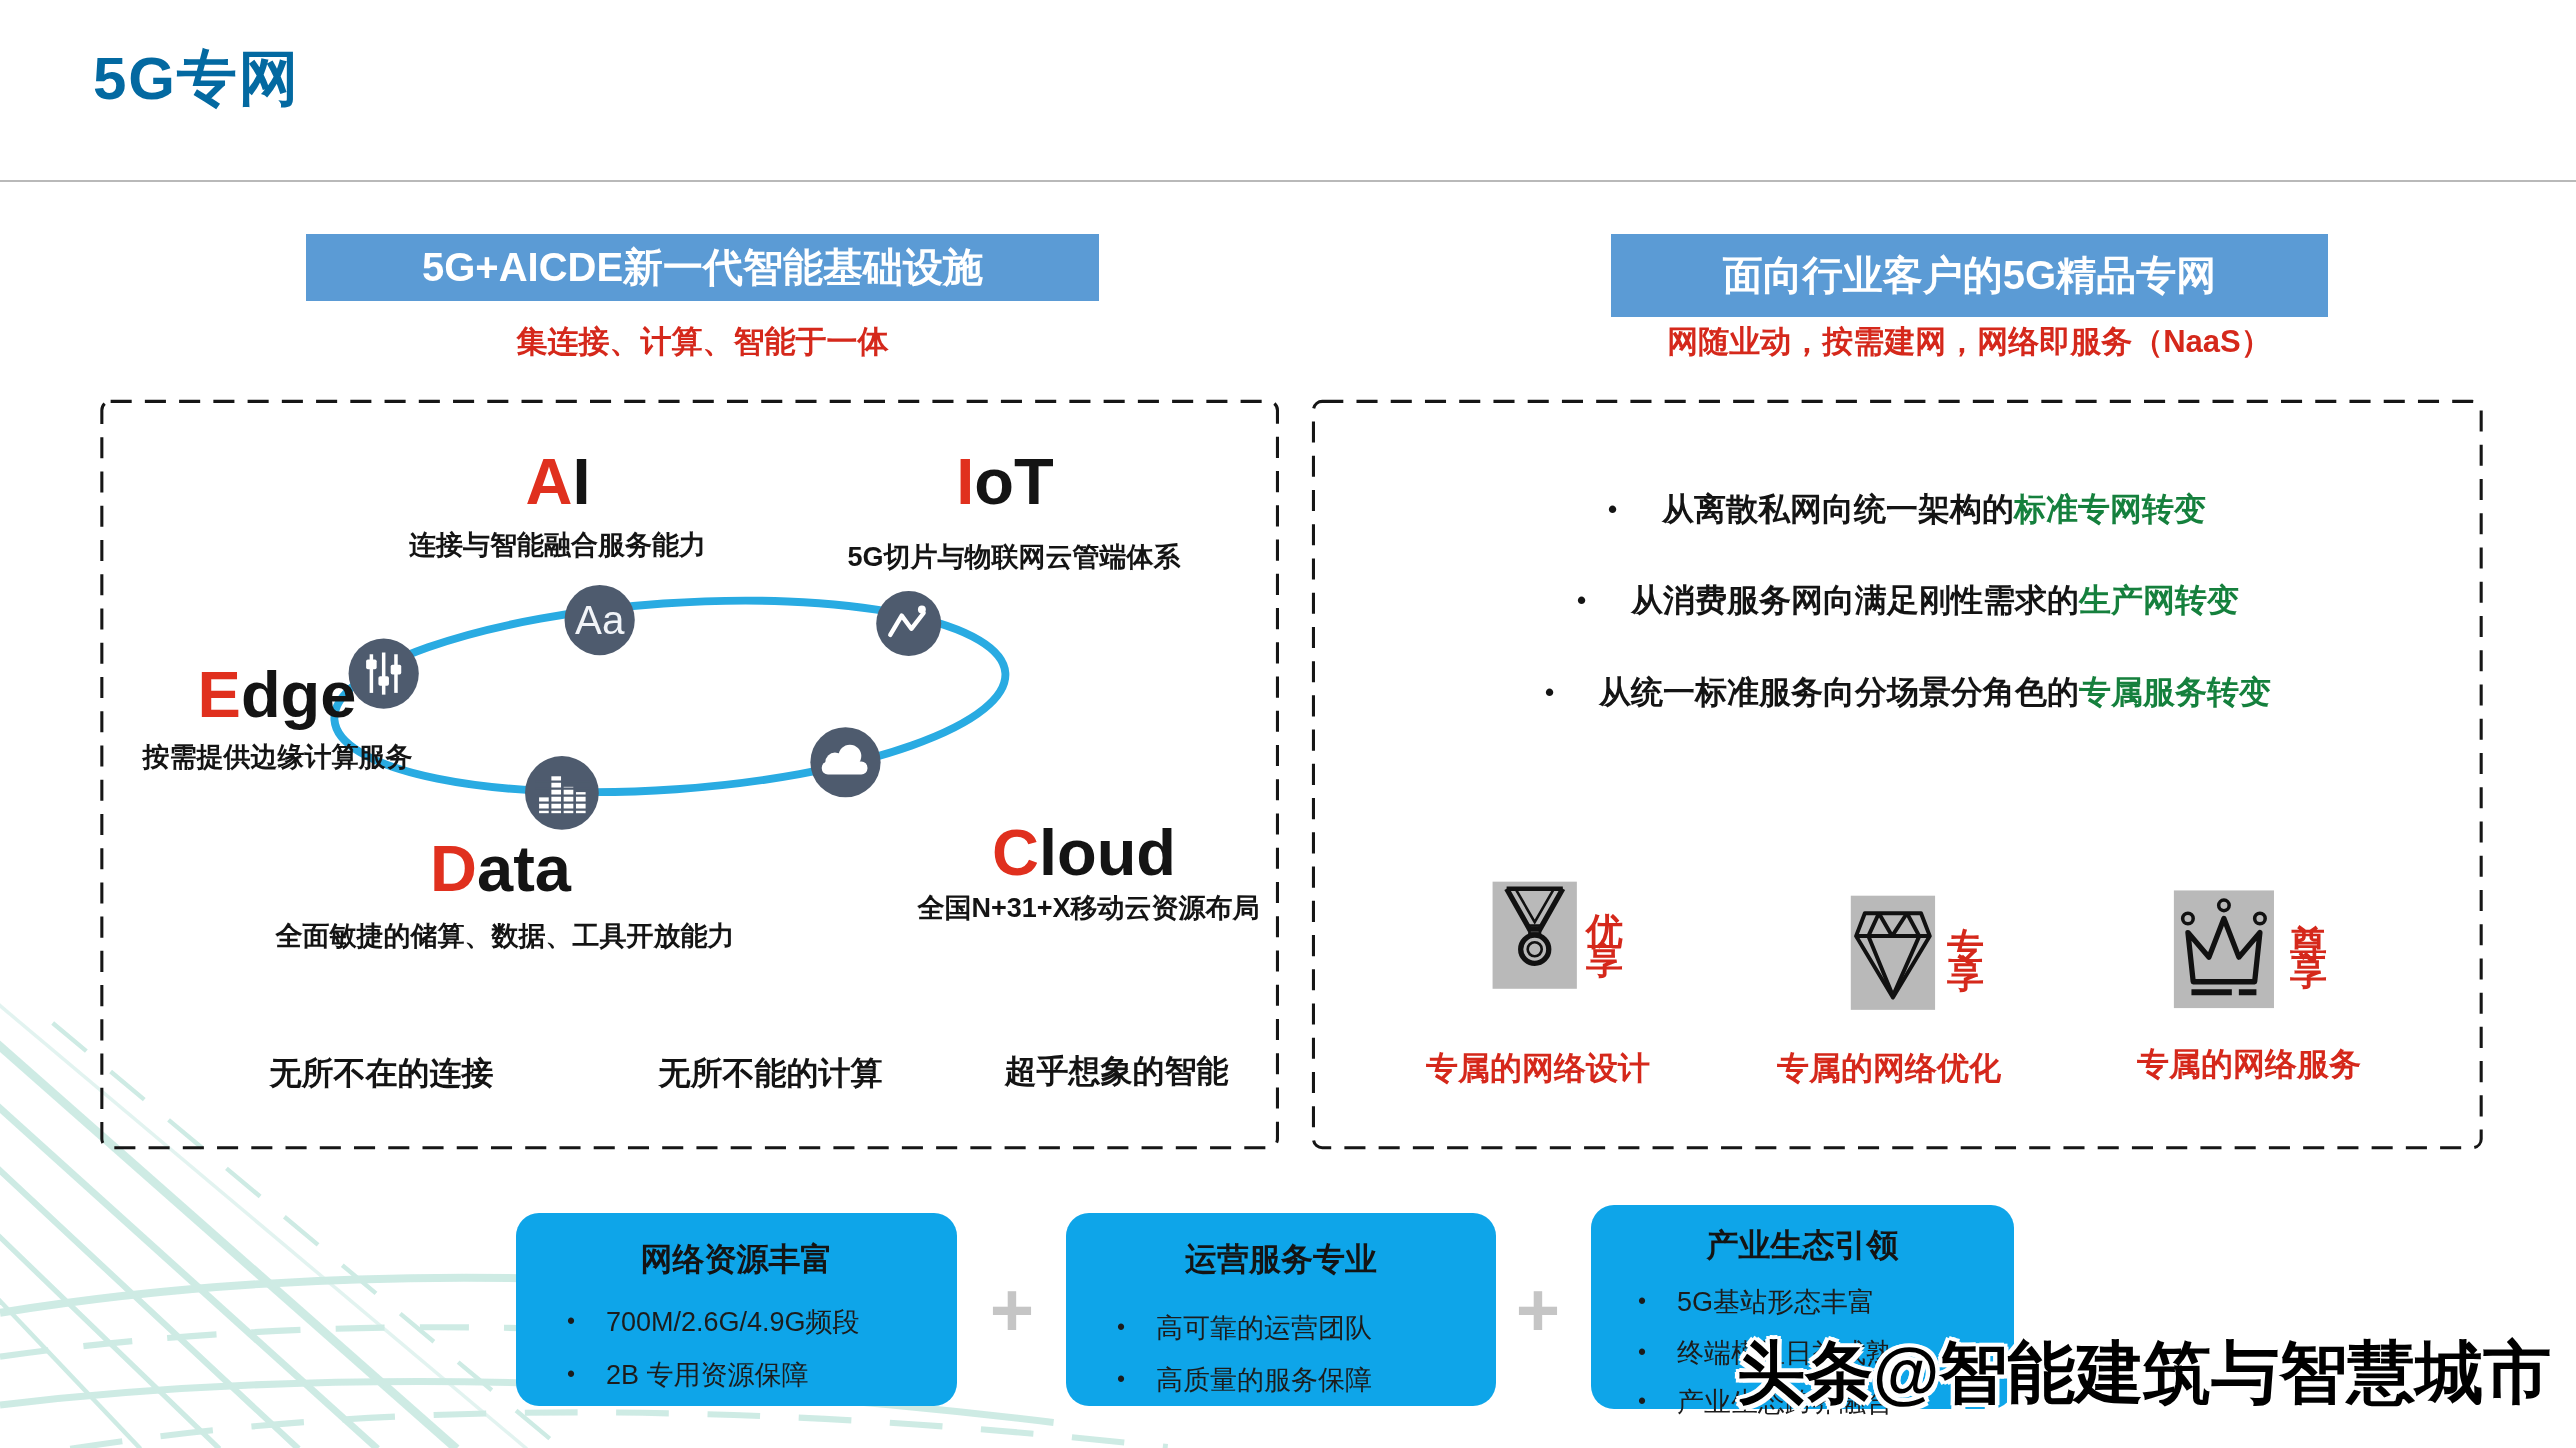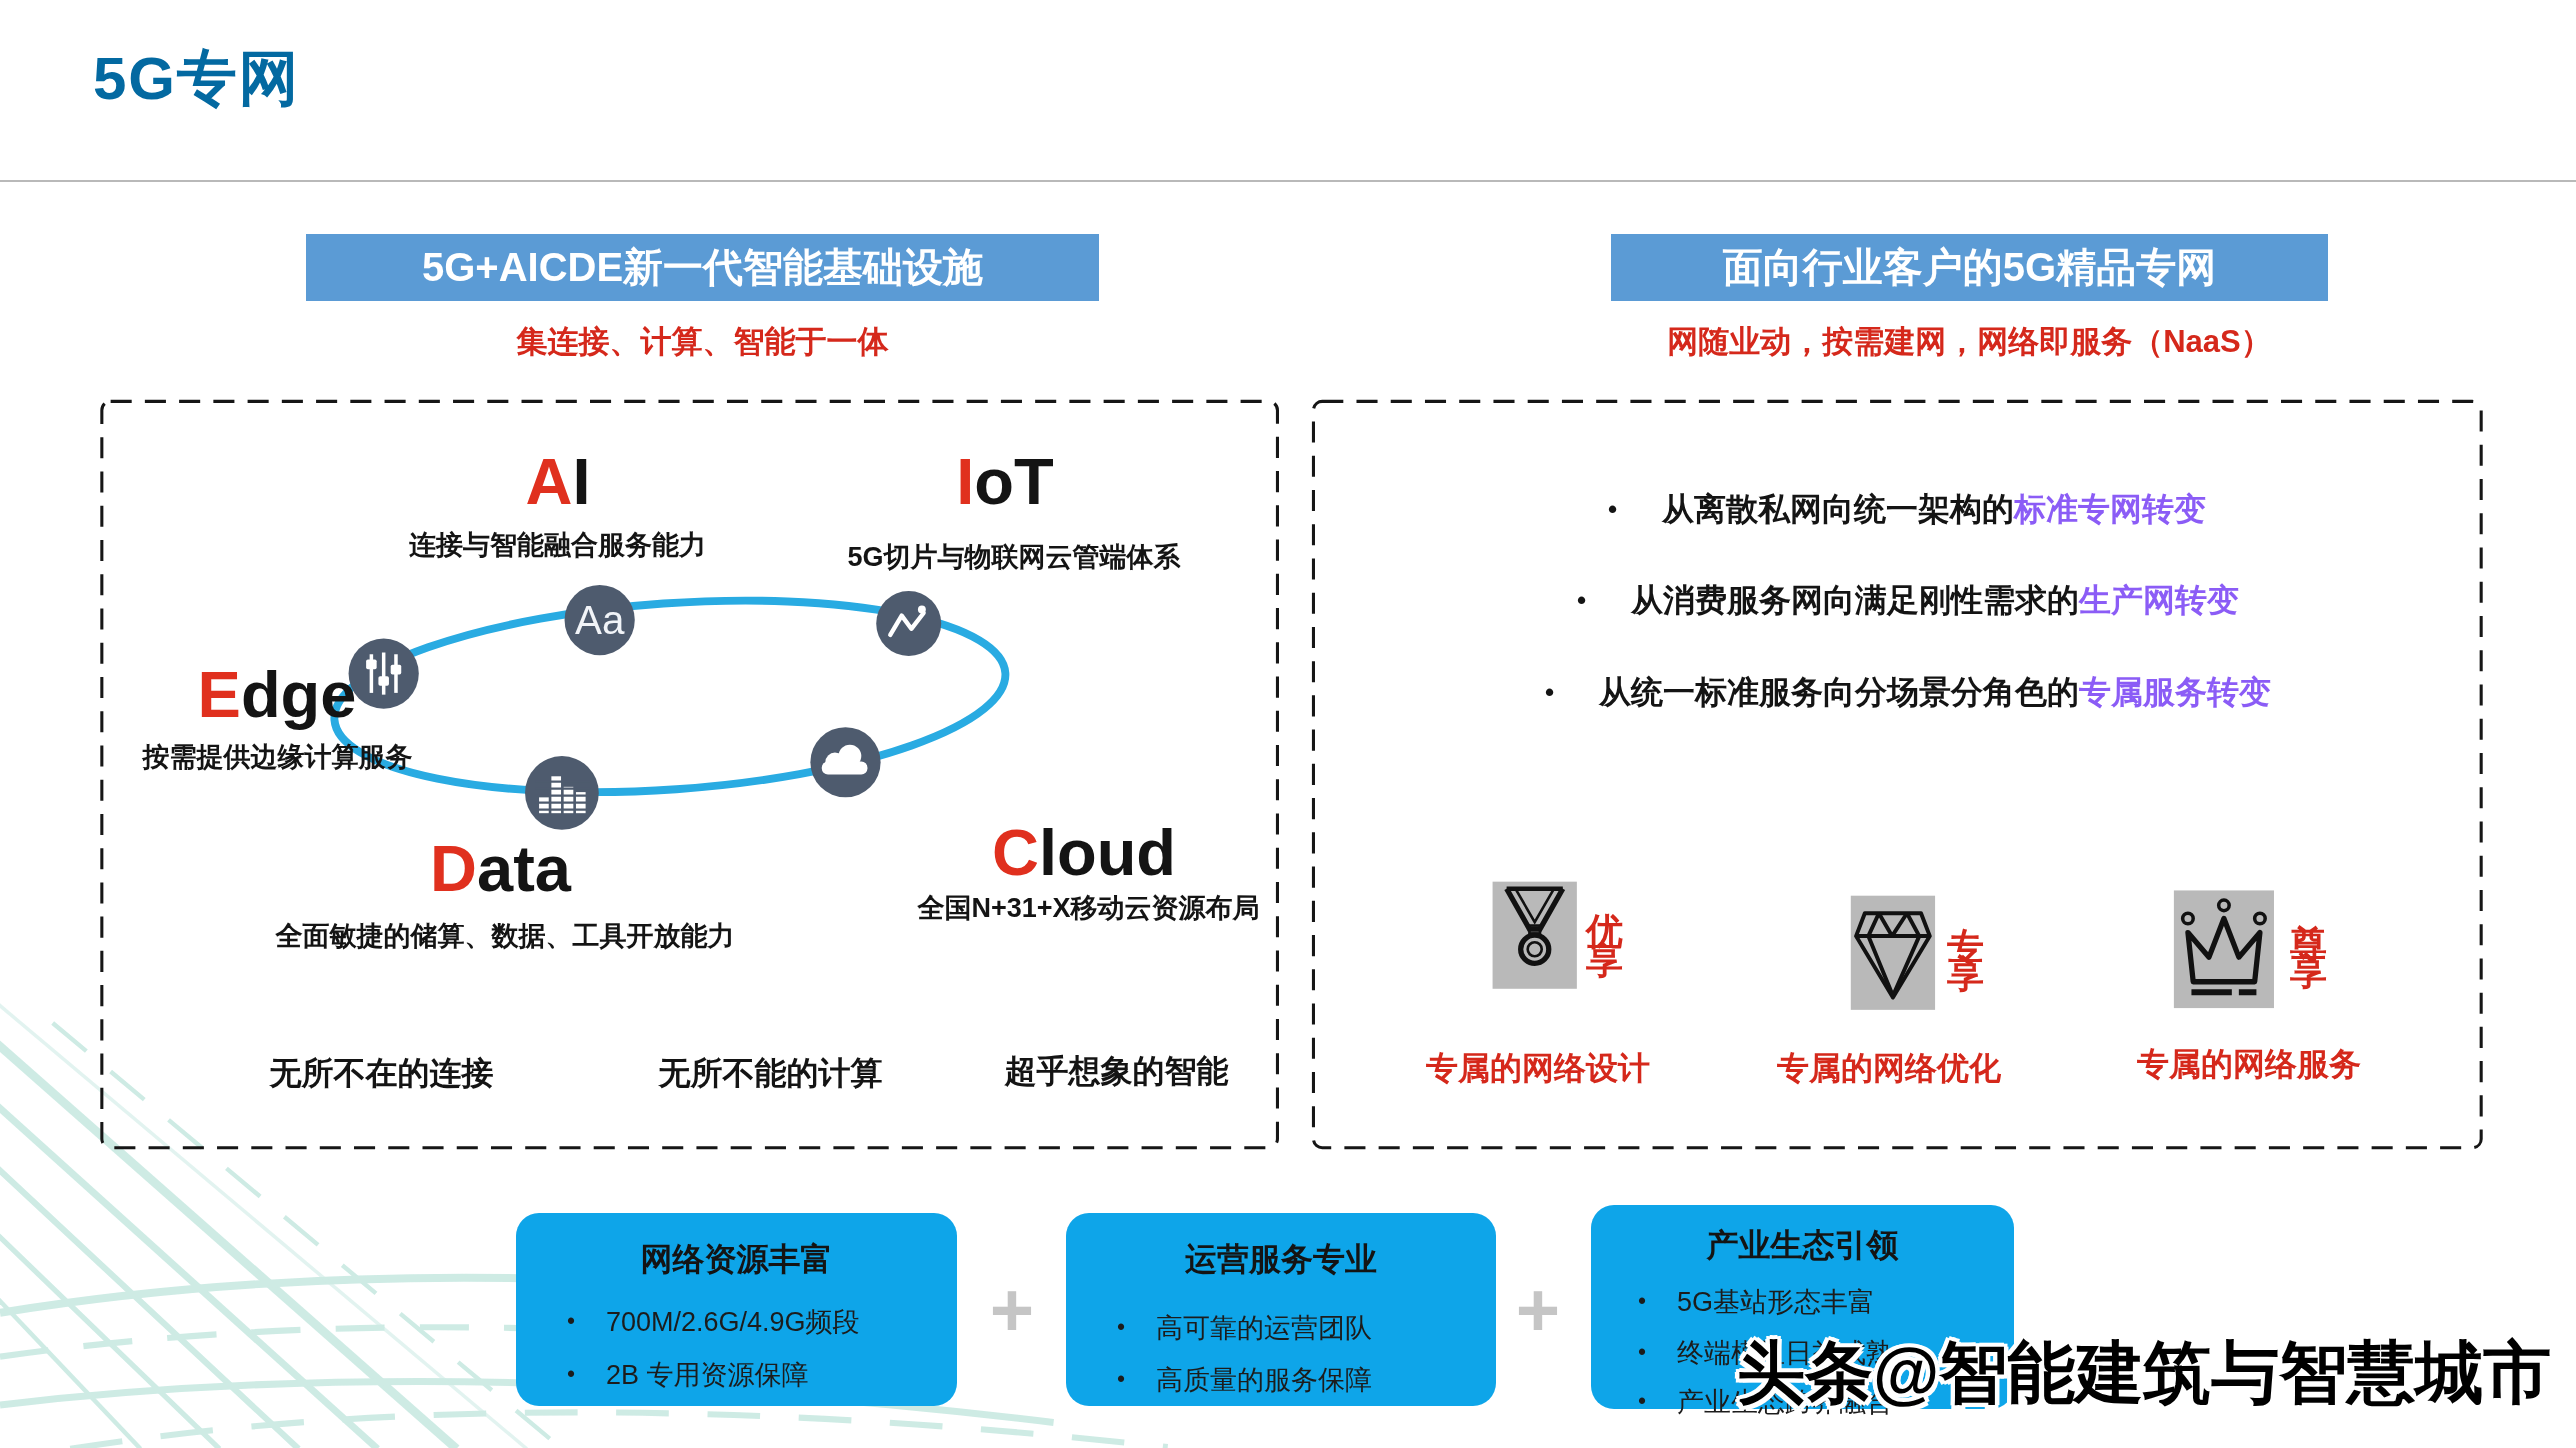--- a/index.html
+++ b/index.html
@@ -16,21 +16,21 @@
   .logo-plus{position:absolute;left:104px;top:1.8px;font-size:39px;font-weight:bold;color:#1286cc;letter-spacing:-5.3px;}
   .banner{background:#5b9bd5;color:#ffffff;font-weight:bold;font-size:40px;
     display:flex;align-items:center;justify-content:center;white-space:nowrap;}
   .sub{color:#d5281b;font-weight:bold;font-size:31px;text-align:center;white-space:nowrap;}
   .bigword{font-weight:bold;font-size:65px;color:#141414;white-space:nowrap;}
   .bigword .lead{color:#e0301e;}
   .desc{font-weight:bold;font-size:27px;color:#141414;white-space:nowrap;}
   .footword{font-weight:bold;font-size:32px;color:#141414;white-space:nowrap;}
   .rbullet{font-weight:bold;font-size:32px;color:#141414;white-space:nowrap;}
   .rbullet .dot{display:inline-block;width:54px;font-size:26px;vertical-align:1.8px;}
-  .rbullet .hl{color:#8b5cf6;}
+  .rbullet .hl{color:#15803d;}
   .tier-tag{writing-mode:vertical-rl;color:#d5281b;font-weight:bold;font-size:37px;letter-spacing:26px;line-height:1;}
   .tier-label{color:#d5281b;font-weight:bold;font-size:32px;text-align:center;white-space:nowrap;}
   .card{position:absolute;background:#0ea5e9;border-radius:23px;}
   .card-title{position:absolute;left:0;width:100%;text-align:center;font-size:32px;font-weight:bold;color:#141414;}
   .card-item{position:absolute;font-size:27px;color:#1c1c1c;white-space:nowrap;}
   .card-item .dot{display:inline-block;width:39px;font-size:23px;vertical-align:1.8px;color:#1c1c1c;}
   .plus{position:absolute;color:#c5c5c5;font-size:76px;font-weight:bold;text-align:center;}
   .watermark{position:absolute;left:1737px;top:1328px;font-size:68px;font-weight:bold;color:#000;white-space:nowrap;
     text-shadow:-3.5px -3.5px 0 #fff,3.5px -3.5px 0 #fff,-3.5px 3.5px 0 #fff,3.5px 3.5px 0 #fff,0 -4.4px 0 #fff,0 4.4px 0 #fff,-4.4px 0 0 #fff,4.4px 0 0 #fff;}
   svg text{font-family:"Liberation Sans","DejaVu Sans",sans-serif;}
@@ -175,21 +175,21 @@
 
   <div class="abs bigword center" style="left:970px;top:815px;width:228px;">
     <span class="lead">C</span><span>loud</span>
   </div>
   <div class="abs desc center" style="left:882px;top:890px;width:413px;">全国N+31+X移动云资源布局</div>
 
   <div class="abs footword center" style="left:241px;top:1052px;width:281px;">无所不在的连接</div>
   <div class="abs footword center" style="left:630px;top:1052px;width:281px;">无所不能的计算</div>
   <div class="abs footword center" style="left:976px;top:1050px;width:281px;">超乎想象的智能</div>
 
-  <div class="abs banner" style="left:1611px;top:234px;width:717px;height:67px;">面向行业客户的5G精品专网</div>
+  <div class="abs banner" style="left:1611px;top:234px;width:717px;height:83px;">面向行业客户的5G精品专网</div>
   <div class="abs sub" style="left:1611px;top:321px;width:717px;">网随业动，按需建网，网络即服务（NaaS）</div>
 
   <div class="abs rbullet" style="left:1608px;top:488px;">
     <span class="dot">•</span><span>从离散私网向统一架构的</span><span class="hl">标准专网转变</span>
   </div>
   <div class="abs rbullet" style="left:1577px;top:579px;">
     <span class="dot">•</span><span>从消费服务网向满足刚性需求的</span><span class="hl">生产网转变</span>
   </div>
   <div class="abs rbullet" style="left:1545px;top:671px;">
     <span class="dot">•</span><span>从统一标准服务向分场景分角色的</span><span class="hl">专属服务转变</span>

